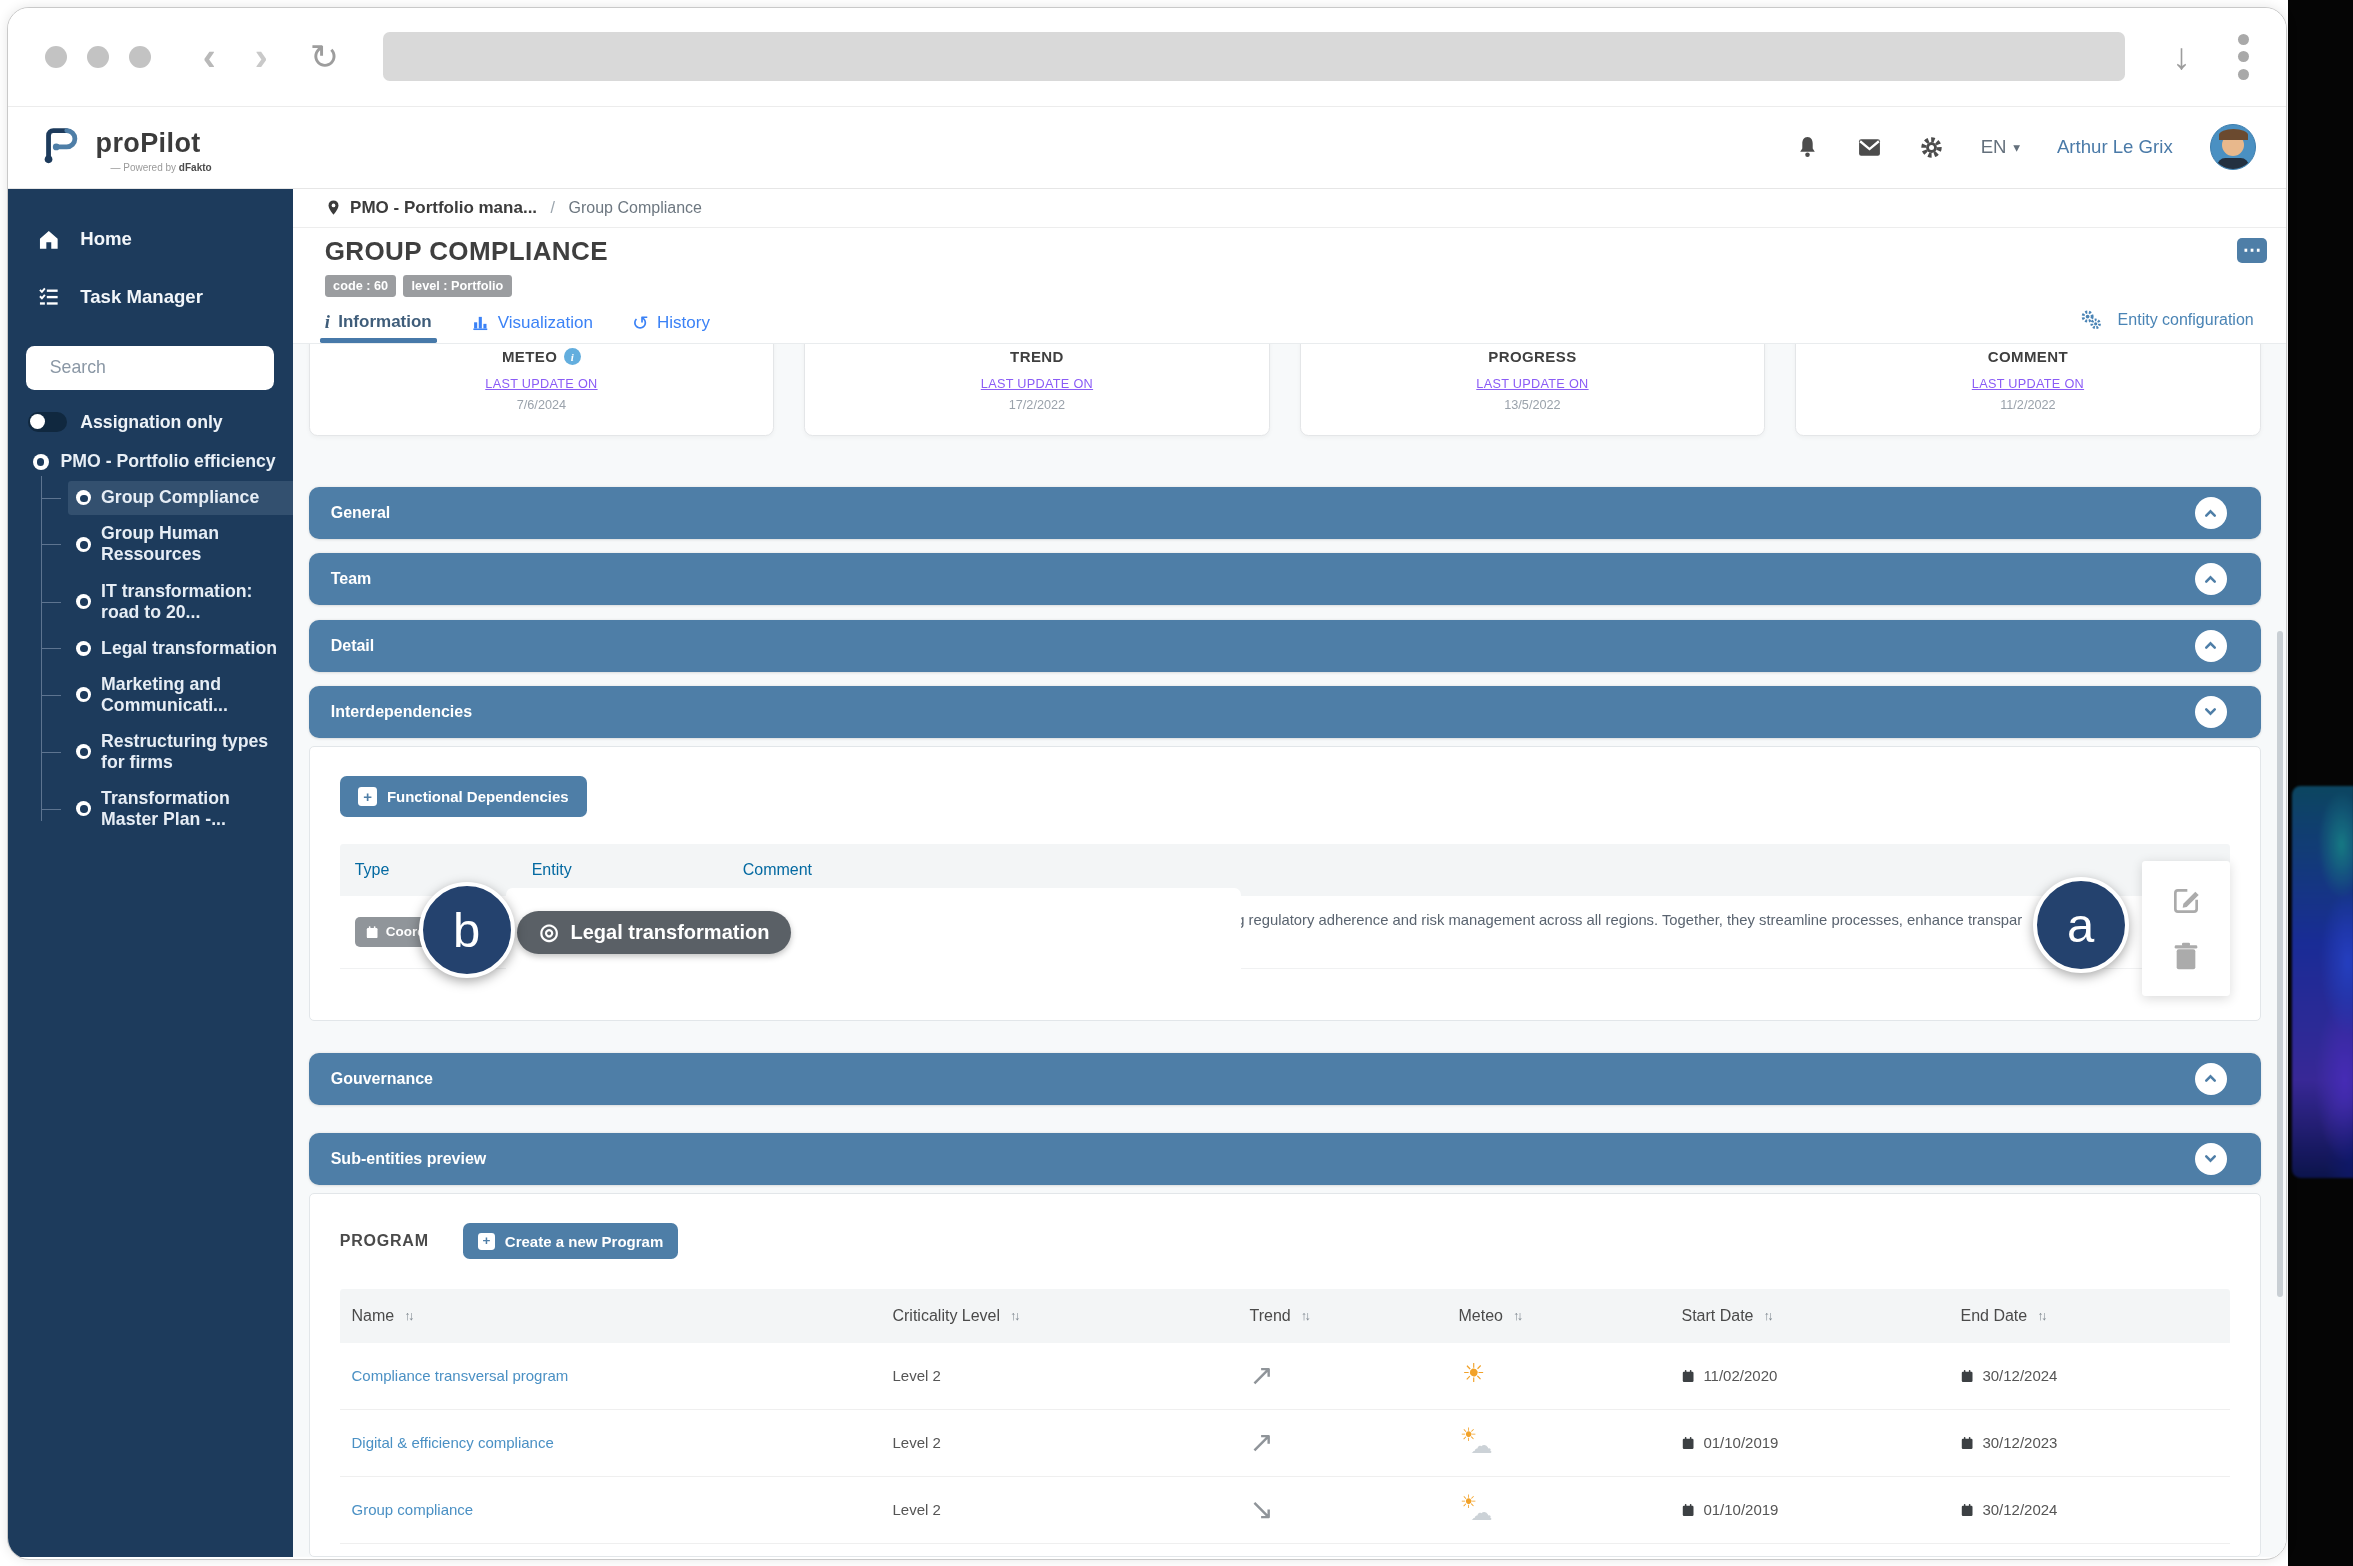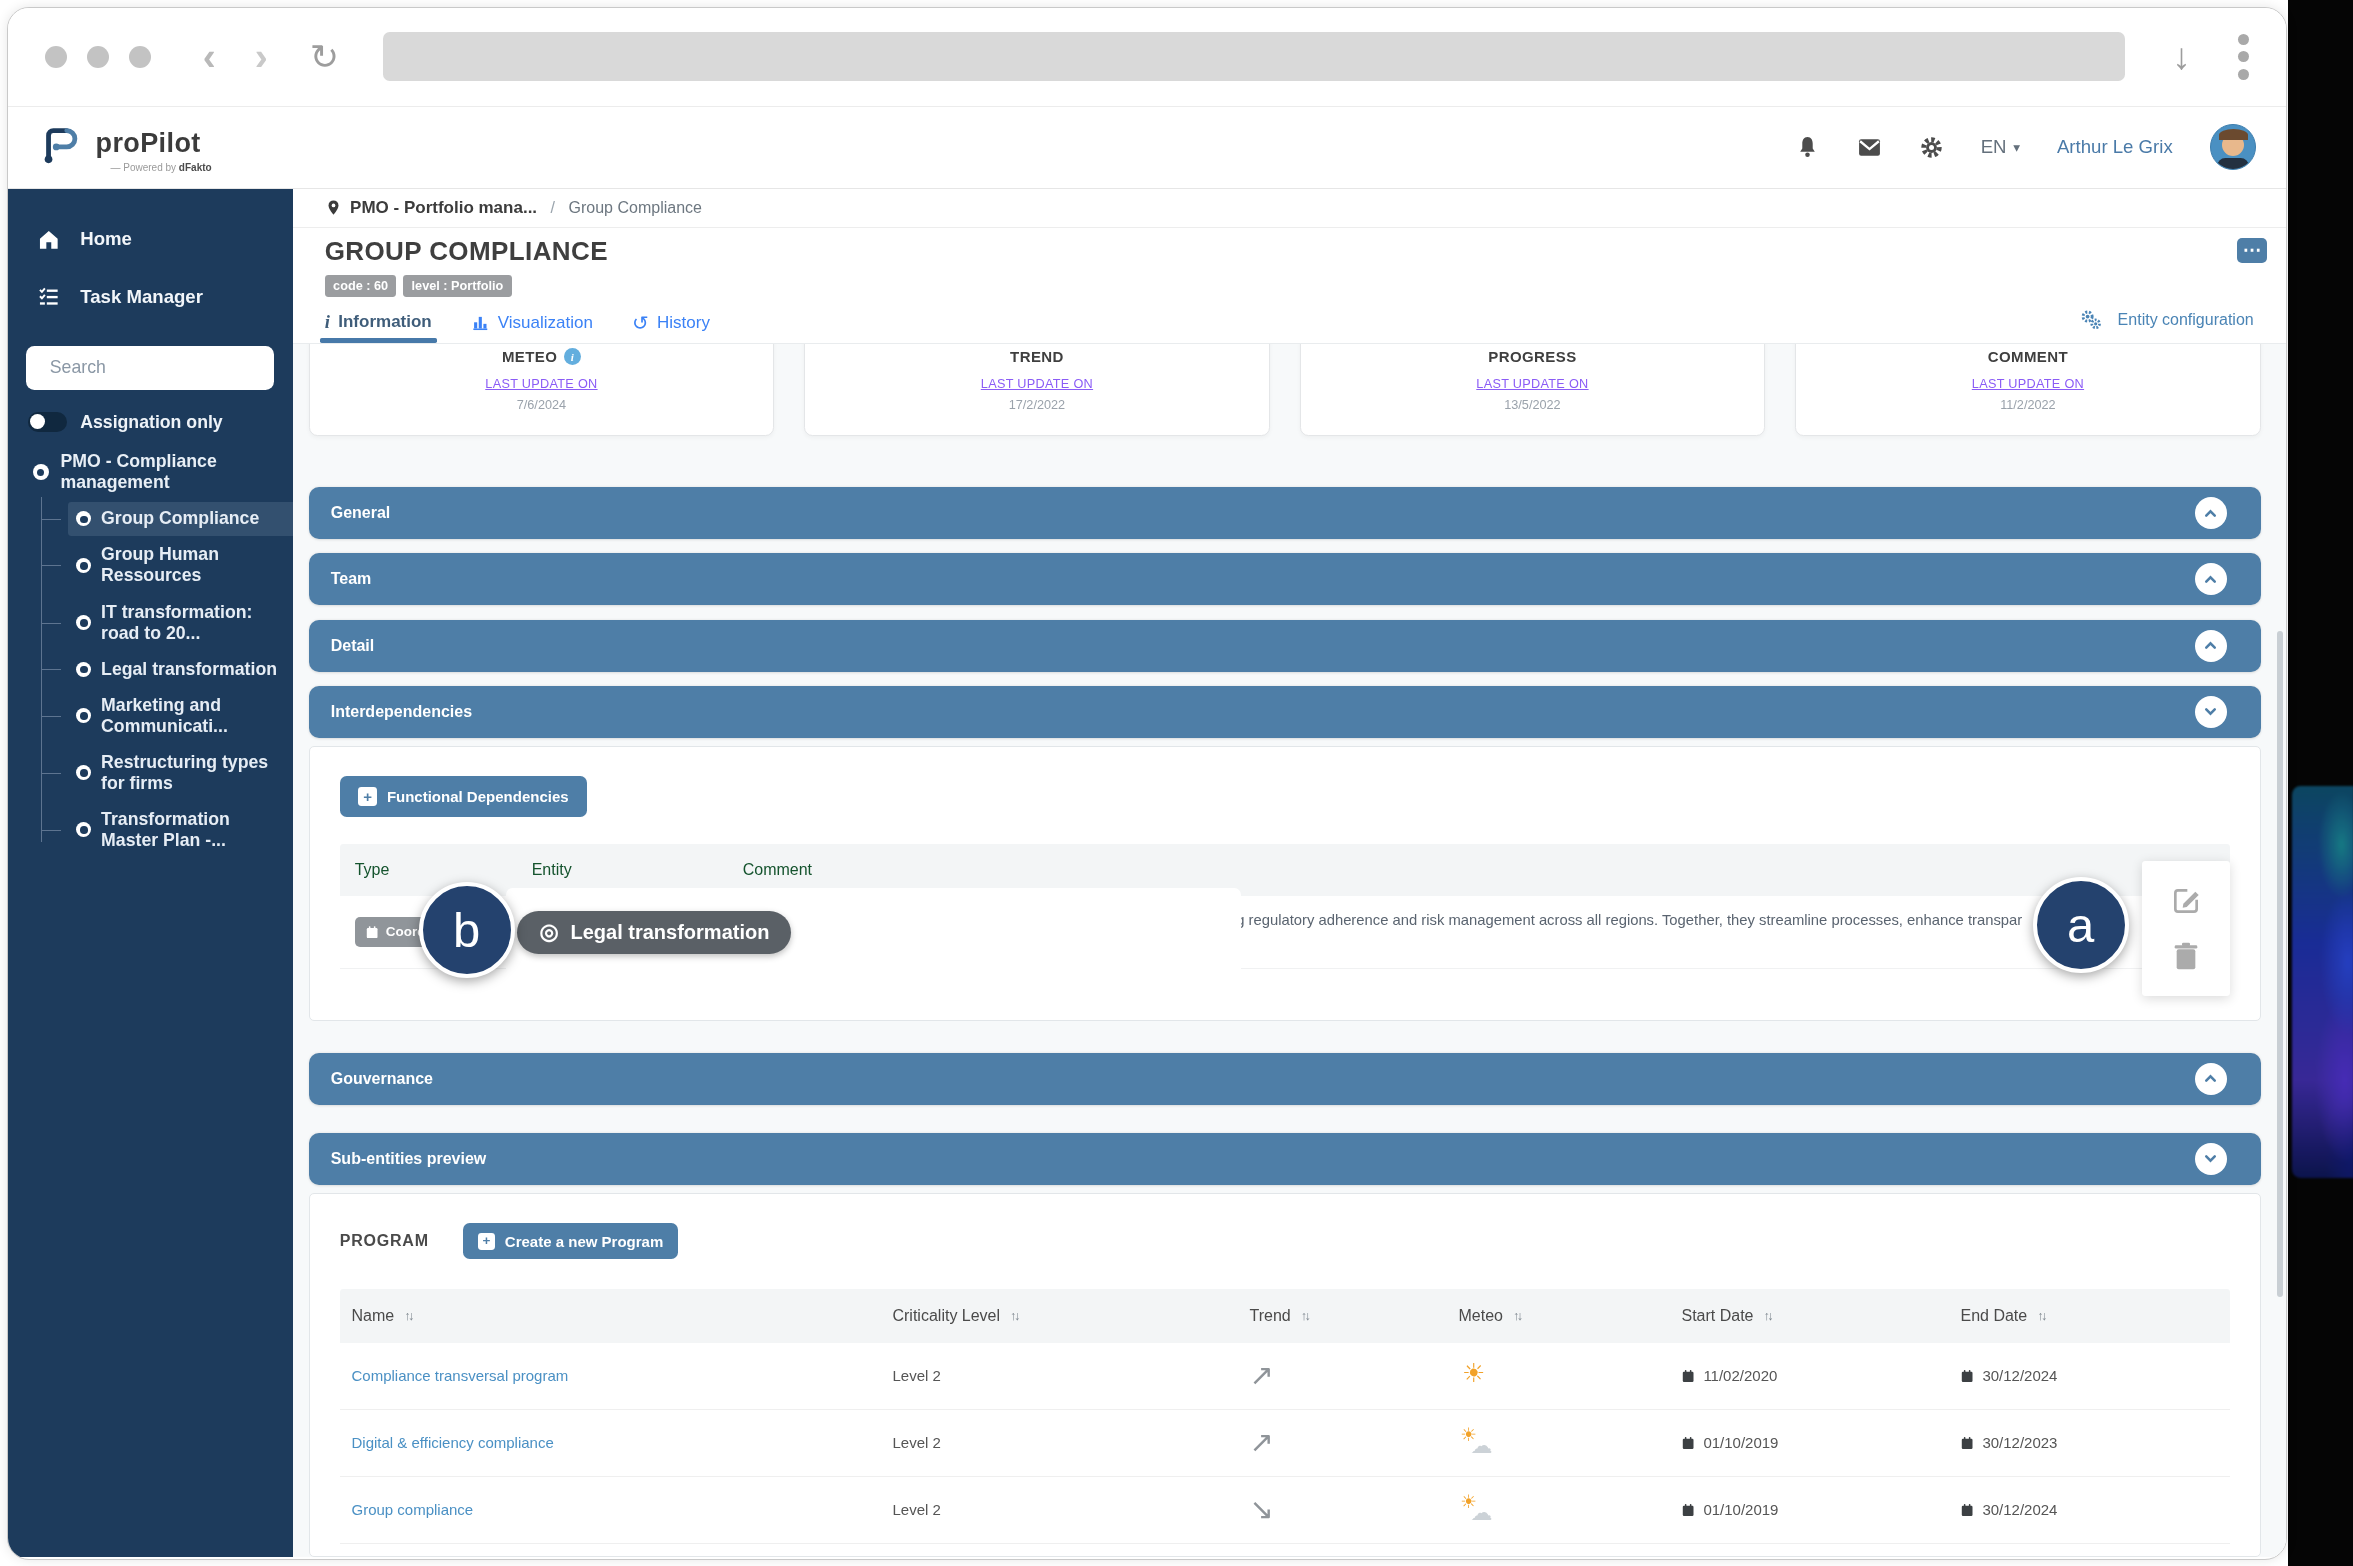--- a/index.html
+++ b/index.html
@@ -121,21 +121,21 @@
   .mt-cards { margin-top:51px; }
   .mt-bar { margin-top:14.3px; }
 
   
   .panel { width:1952px; background:#fff; border:0.8px solid #e2e6e9; border-radius:5px; margin-top:8.4px; }
   .dep-panel { padding:29px 30px 51px; }
   .blue-btn { display:inline-flex; align-items:center; gap:10px; background:#4e7ea7; color:#fff; border:none; border-radius:6.7px; font-size:15px; font-weight:bold; padding:11px 18.6px; cursor:pointer; font-family:inherit; }
   .plus-sq { width:18.6px; height:18.6px; background:#fff; border-radius:3.4px; color:#4e7ea7; font-size:15px; font-weight:bold; display:inline-flex; align-items:center; justify-content:center; line-height:1; }
   .dep-table { margin-top:27px; }
   .dep-head { display:grid; grid-template-columns:177px 211px 1fr; background:#f3f5f6; height:52px; align-items:center; padding-left:15px; border-radius:3.4px 3.4px 0 0; }
-  .dep-head div { font-size:16px; color:#14532d; }
+  .dep-head div { font-size:16px; color:#0369a1; }
   .dep-row { display:grid; grid-template-columns:177px 211px 1fr; align-items:center; min-height:73px; padding-left:15px; position:relative; border-bottom:0.8px solid #f0f1f2; }
   .type-badge { display:inline-flex; align-items:center; gap:6.7px; background:#90959a; color:#fff; border-radius:5px; font-size:13.5px; font-weight:bold; padding:7.6px 10px; max-width:91px; overflow:hidden; white-space:nowrap; }
   .cal-ic { width:14.3px; height:14.3px; flex:0 0 14.3px; color:#fff; }
   .comment-cell { padding-left:23px; font-size:14.8px; color:#5a6470; line-height:23px; position:relative; z-index:1; }
   .hover-card { position:absolute; left:166px; top:-7.6px; width:735px; height:88px; background:#fff; border-radius:6.7px; z-index:5; display:flex; align-items:center; padding-left:11.8px; box-shadow:0 0 0 rgba(0,0,0,0); }
   .entity-chip { display:inline-flex; align-items:center; gap:11.8px; background:#5a6066; color:#fff; border-radius:34px; padding:10px 22px; font-size:20px; font-weight:bold; box-shadow:0 2.5px 6.7px rgba(0,0,0,.25); }
   .chip-target { font-size:22px; line-height:1; }
   .action-card { position:absolute; left:1802px; top:-35px; width:88px; height:135px; background:#fff; border-radius:3.4px; box-shadow:0 2.5px 11.8px rgba(0,0,0,.14); display:flex; flex-direction:column; align-items:center; justify-content:space-evenly; z-index:6; }
   .action-card svg { width:32px; height:32px; color:#ababab; cursor:pointer; }
   .callout { position:absolute; width:96px; height:96px; border-radius:50%; background:#24426e; border:4.2px solid #fff; box-shadow:0 3.4px 11.8px rgba(0,0,0,.35); color:#fff; display:flex; align-items:center; justify-content:center; font-size:49px; z-index:8; font-family:"Liberation Sans", sans-serif; }
@@ -261,21 +261,21 @@
       </div>
 
       <div class="toggle-row">
         <span class="toggle"></span>
         <span class="toggle-label">Assignation only</span>
       </div>
 
       <div class="tree">
         <div class="tree-root-row">
           <span class="bullet"></span>
-          <span>PMO - Compliance management</span>
+          <span>PMO - Portfolio efficiency</span>
         </div>
         <div class="tree-children">
           <div class="tree-item active">
             <span class="bullet"></span>
             <span>Group Compliance</span>
           </div>
           <div class="tree-item">
             <span class="bullet"></span>
             <span>Group Human Ressources</span>
           </div>

